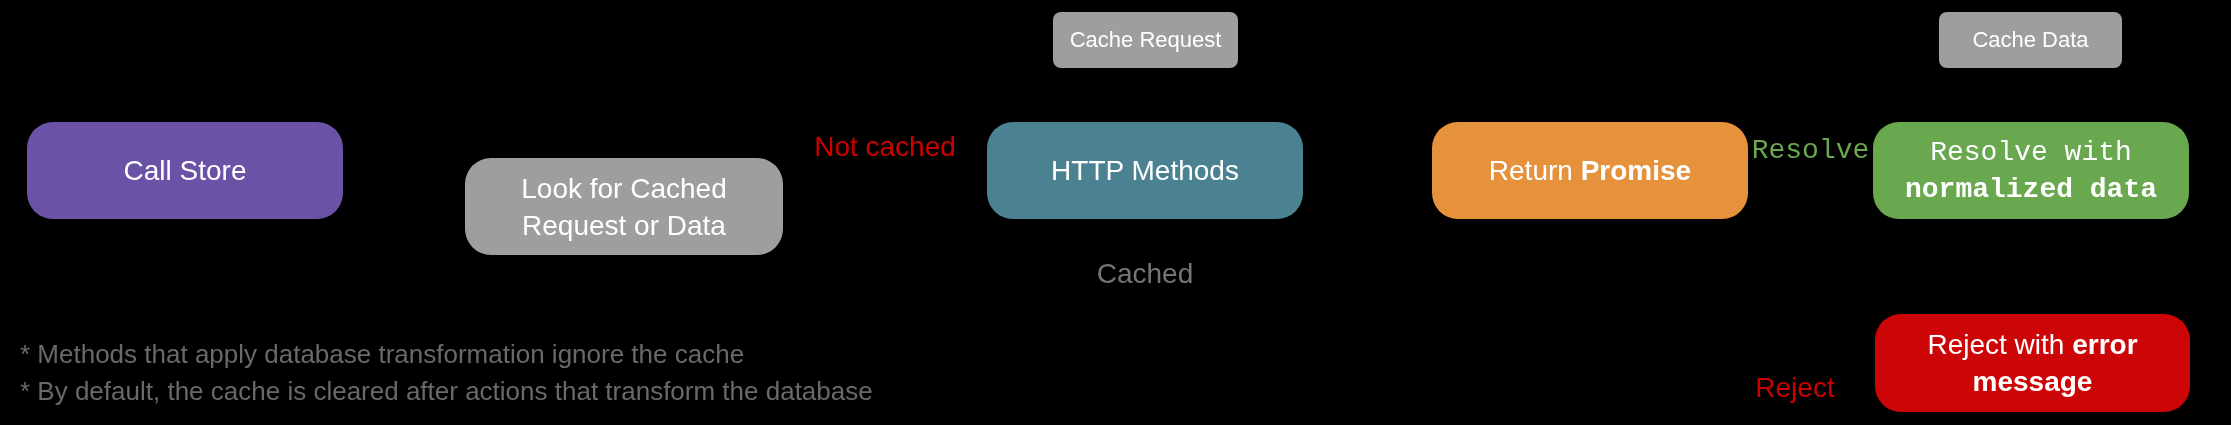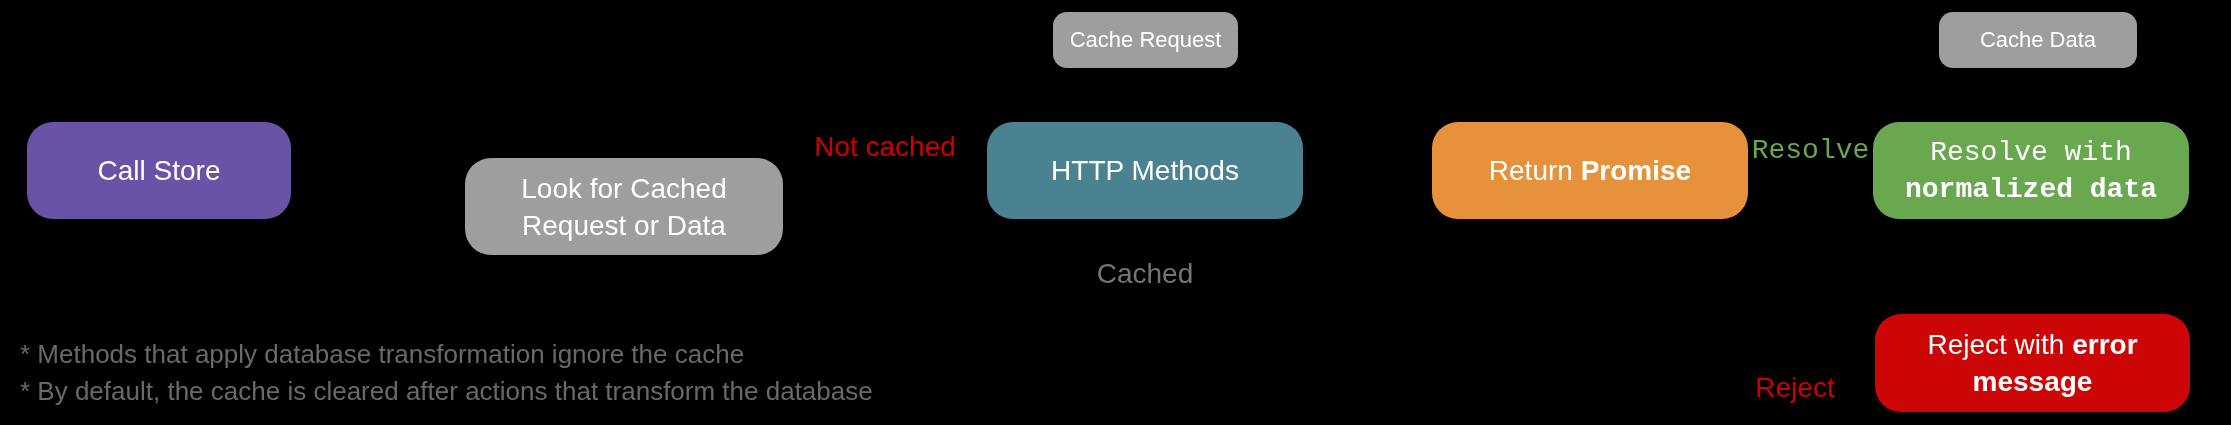--- a/index.html
+++ b/index.html
@@ -20,21 +20,21 @@
     display: flex;
     flex-direction: column;
     align-items: center;
     justify-content: center;
     text-align: center;
     font-size: 28px;
     line-height: 37px;
     box-sizing: border-box;
     padding: 0 10px;
   }
-  .node-call-store   { left: 27px;   width: 264px; background: #6a52a7; text-align: right; }
+  .node-call-store   { left: 27px;   width: 316px; background: #6a52a7; text-align: right; }
   .node-cache-lookup { left: 465px;  width: 318px; background: #9e9e9e; margin-top: 36px; }
   .node-http-request { left: 987px;  width: 316px; background: #4a8291; }
   .node-return-promise { left: 1432px; width: 316px; background: #e6913c; }
   .node-resolve      { left: 1873px; width: 316px; background: #6aa84f; font-family: Liberation Mono, monospace; }
   .node-reject {
     position: absolute;
     left: 1875px; top: 314px;
     width: 315px; height: 98px;
     border-radius: 26px;
     background: #cc0606;
@@ -46,32 +46,32 @@
     text-align: right;
     font-size: 28px;
     line-height: 37px;
     box-sizing: border-box;
     padding: 8px 10px;
   }
   .tag {
     position: absolute;
     top: 12px;
     height: 56px;
-    border-radius: 14px;
+    border-radius: 8px;
     background: #9e9e9e;
     color: #ffffff;
     display: flex;
     align-items: center;
     justify-content: center;
     text-align: center;
     font-size: 22px;
     box-sizing: border-box;
   }
   .tag-cache-request { left: 1053px; width: 185px; }
-  .tag-cache-data    { left: 1939px; width: 198px; }
+  .tag-cache-data    { left: 1939px; width: 183px; }
   .edge-label {
     position: absolute;
     font-size: 28px;
     text-align: center;
     white-space: nowrap;
   }
   .label-not-cached { left: 785px;  top: 131px; width: 200px; color: #cc0000; }
   .label-resolve    { left: 1745px; top: 135px; width: 131px; color: #6aa84f; font-family: Liberation Mono, monospace; }
   .label-cached     { left: 1035px; top: 258px; width: 220px; color: #757575; }
   .label-reject     { left: 1728px; top: 372px; width: 134px; color: #cc0000; }

